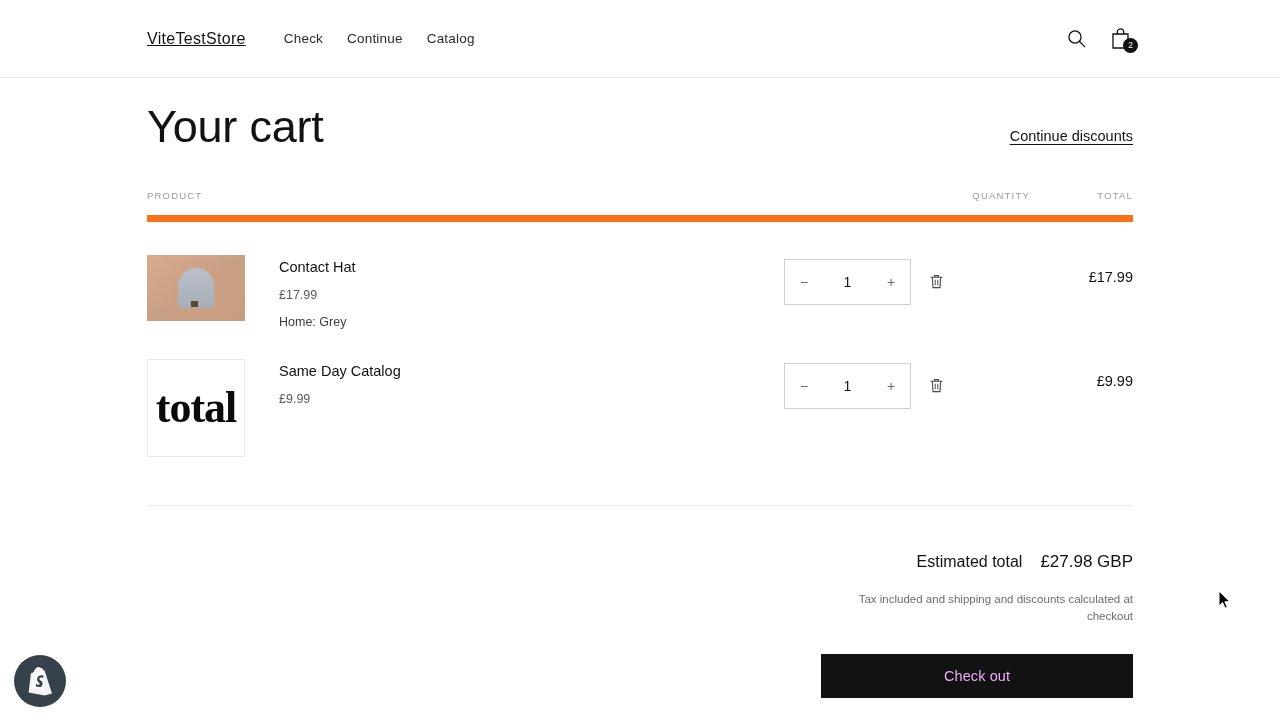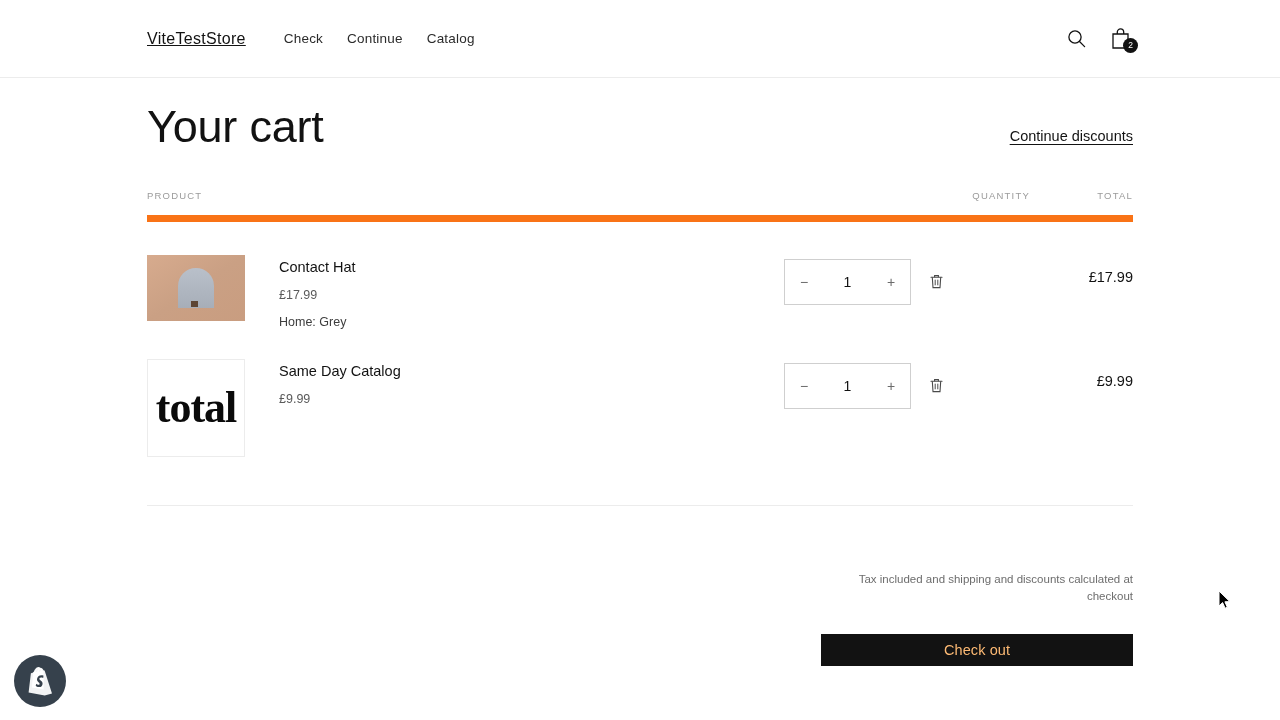--- a/index.html
+++ b/index.html
@@ -292,23 +292,23 @@
     text-align: right;
   }
 
   .checkout-wrap {
     display: flex;
     justify-content: flex-end;
     margin-top: 28px;
   }
   .checkout-btn {
     width: 312px;
-    height: 32px;
+    height: 44px;
     background: #121212;
-    color: #fdba74;
+    color: #f0abfc;
     border: none;
     cursor: pointer;
     font-size: 14.5px;
     font-family: "Liberation Sans", sans-serif;
     letter-spacing: 0.1px;
   }
 
   
   .shopify-badge {
     position: absolute;
@@ -453,20 +453,24 @@
       </div>
 
       <div class="row-total">£9.99</div>
     </div>
 
   </div>
 
   <div class="cart-footer-rule"></div>
 
   <div class="totals">
+    <div class="estimated-row">
+      <span class="estimated-label">Estimated total</span>
+      <span class="estimated-value">£27.98 GBP</span>
+    </div>
     <div class="tax-note">Tax included and shipping and discounts calculated at checkout</div>
     <div class="checkout-wrap">
       <button class="checkout-btn">Check out</button>
     </div>
   </div>
 
 </main>
 
 <div class="shopify-badge">
   <svg width="26" height="29" viewBox="0 0 26 29" fill="none">

